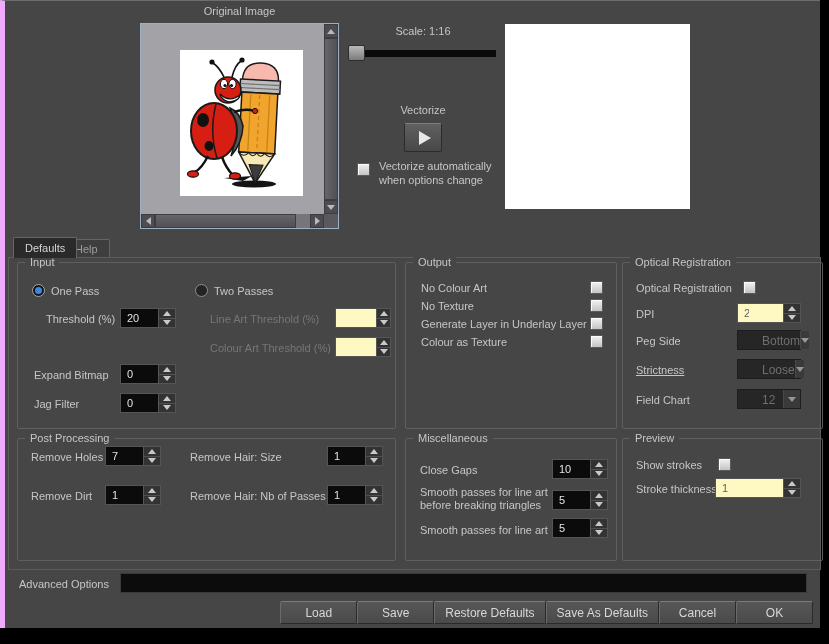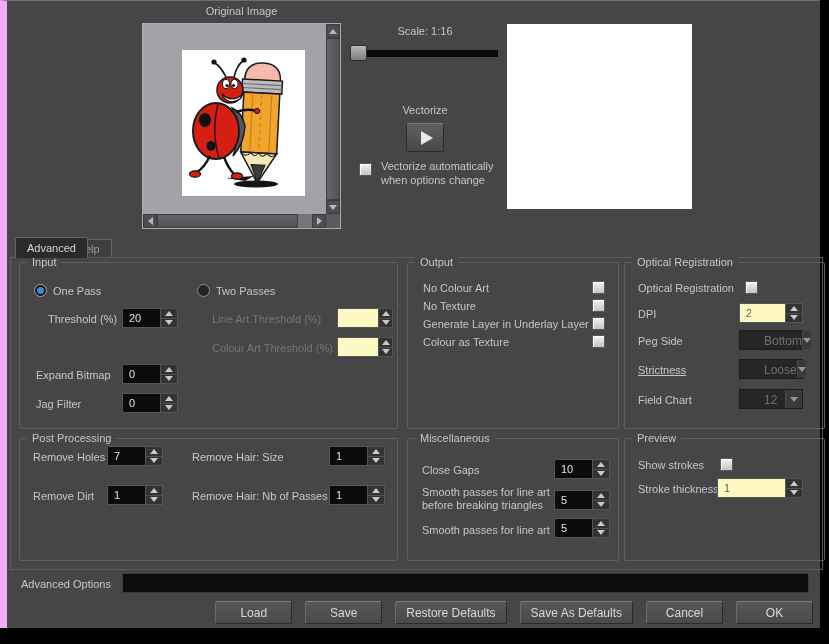--- a/index.html
+++ b/index.html
@@ -1,20 +1,20 @@
 <!DOCTYPE html>
 <html><head>
 <meta charset="utf-8">
 <style>
   html,body{margin:0;padding:0;background:#000;}
   body{width:829px;height:644px;position:relative;overflow:hidden;
        font-family:"Liberation Sans",sans-serif;-webkit-font-smoothing:antialiased;}
   .abs{position:absolute;}
   .dialog{position:absolute;left:0;top:0;width:820px;height:628px;background:#464646;
-          border-top:1px solid #6e6e6e;border-left:7px solid #f0abfc;box-sizing:border-box;}
+          border-top:1px solid #6e6e6e;border-left:5px solid #f0abfc;box-sizing:border-box;}
   .lbl{font-size:11px;color:#c6c6c6;white-space:nowrap;line-height:13px;}
   .lbl.dis{color:#767676;}
   .ctr{text-align:center;}
 
   
   .origbox{left:135px;top:22px;width:199px;height:206px;background:#a3a3a7;
            border:1px solid #9db0c2;box-sizing:border-box;}
   .vectbox{left:500px;top:23px;width:185px;height:185px;background:#ffffff;}
   .origimg{left:39px;top:26px;width:123px;height:146px;background:#fff;overflow:hidden;}
 
@@ -82,21 +82,21 @@
       border:1px solid #5a5a5a;box-shadow:inset 1px 1px 0 #fdfdfd;box-sizing:border-box;}
   .radio{position:absolute;width:13px;height:13px;border-radius:50%;box-sizing:border-box;
          border:1px solid #a8a8a8;background:#12161d;}
   .radio.on::after{content:"";position:absolute;left:2px;top:2px;width:7px;height:7px;
                    border-radius:50%;background:#3f87dd;}
   .radio.off{background:#242424;border-color:#8f8f8f;}
 
   
   .advfield{left:115px;top:572px;width:687px;height:20px;background:#0c0c0c;
             border:1px solid #3a3a3a;box-sizing:border-box;font-size:11px;color:#ddd;padding:3px 6px;}
-  .btnrow{position:absolute;left:0;right:7px;top:600px;display:flex;justify-content:flex-end;gap:13px;}
+  .btnrow{position:absolute;left:0;right:7px;top:600px;display:flex;justify-content:flex-end;}
   .btn{height:23px;min-width:77px;padding:0 10px;box-sizing:border-box;border-radius:2px;
        background:linear-gradient(#575757,#4a4a4a);border:1px solid #2a2a2a;border-top-color:#7d7d7d;
        border-left-color:#6b6b6b;color:#d8d8d8;font-size:12px;display:flex;align-items:center;
        justify-content:center;white-space:nowrap;}
 </style>
 </head>
 <body>
 
 <div class="dialog">
 
@@ -176,21 +176,21 @@
     <span class="play-tri"></span>
   </div>
 
   <span class="cb" style="left:352px;top:162px;"></span>
   <div class="abs lbl" style="left:374px;top:159px;">Vectorize automatically</div>
   <div class="abs lbl" style="left:374px;top:173px;">when options change</div>
 
   <div class="abs vectbox"></div>
 
   <div class="tab active">
-    <span>Advanced</span>
+    <span>Defaults</span>
   </div>
   <div class="tab inactive">
     <span>Help</span>
   </div>
   <div class="abs tabpanel"></div>
 
   <div class="group" style="left:12px;top:261px;width:379px;height:167px;">
     <span class="gtitle">Input</span>
     <span class="radio on" style="left:14px;top:21px;"></span>
     <div class="abs lbl" style="left:33px;top:22px;">One Pass</div>

